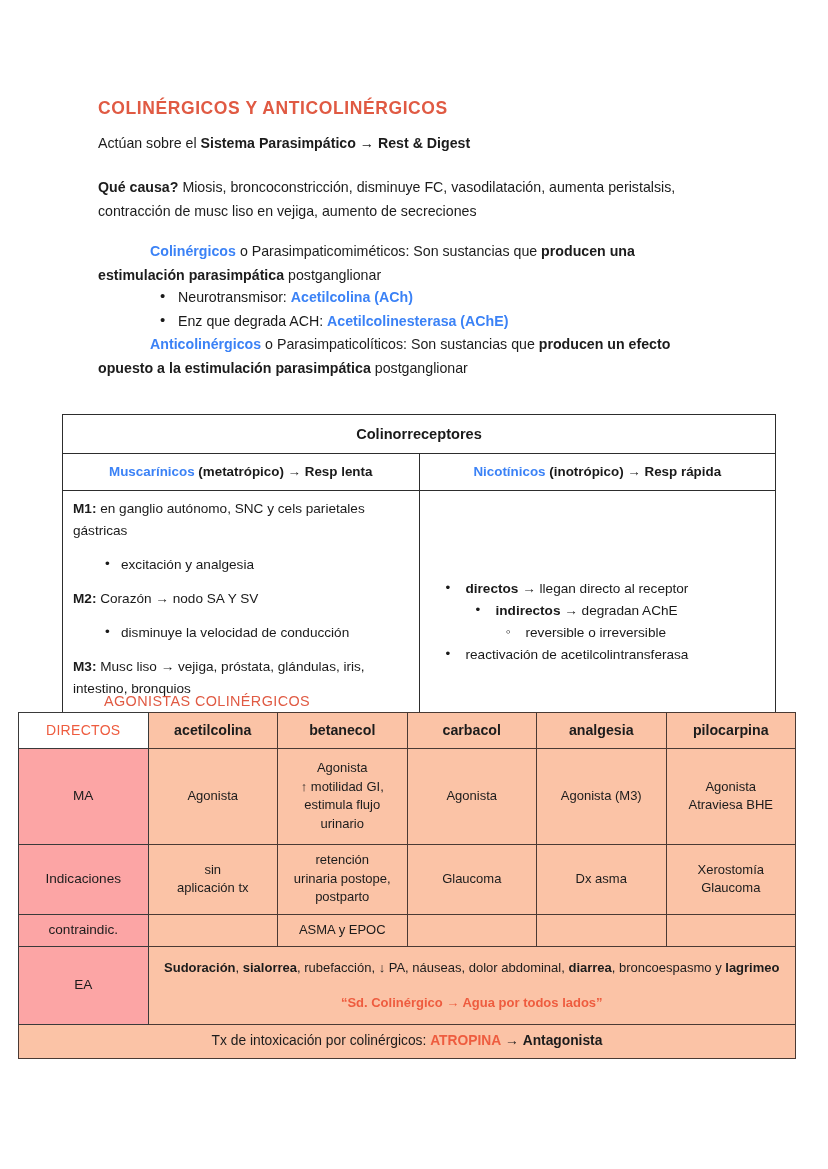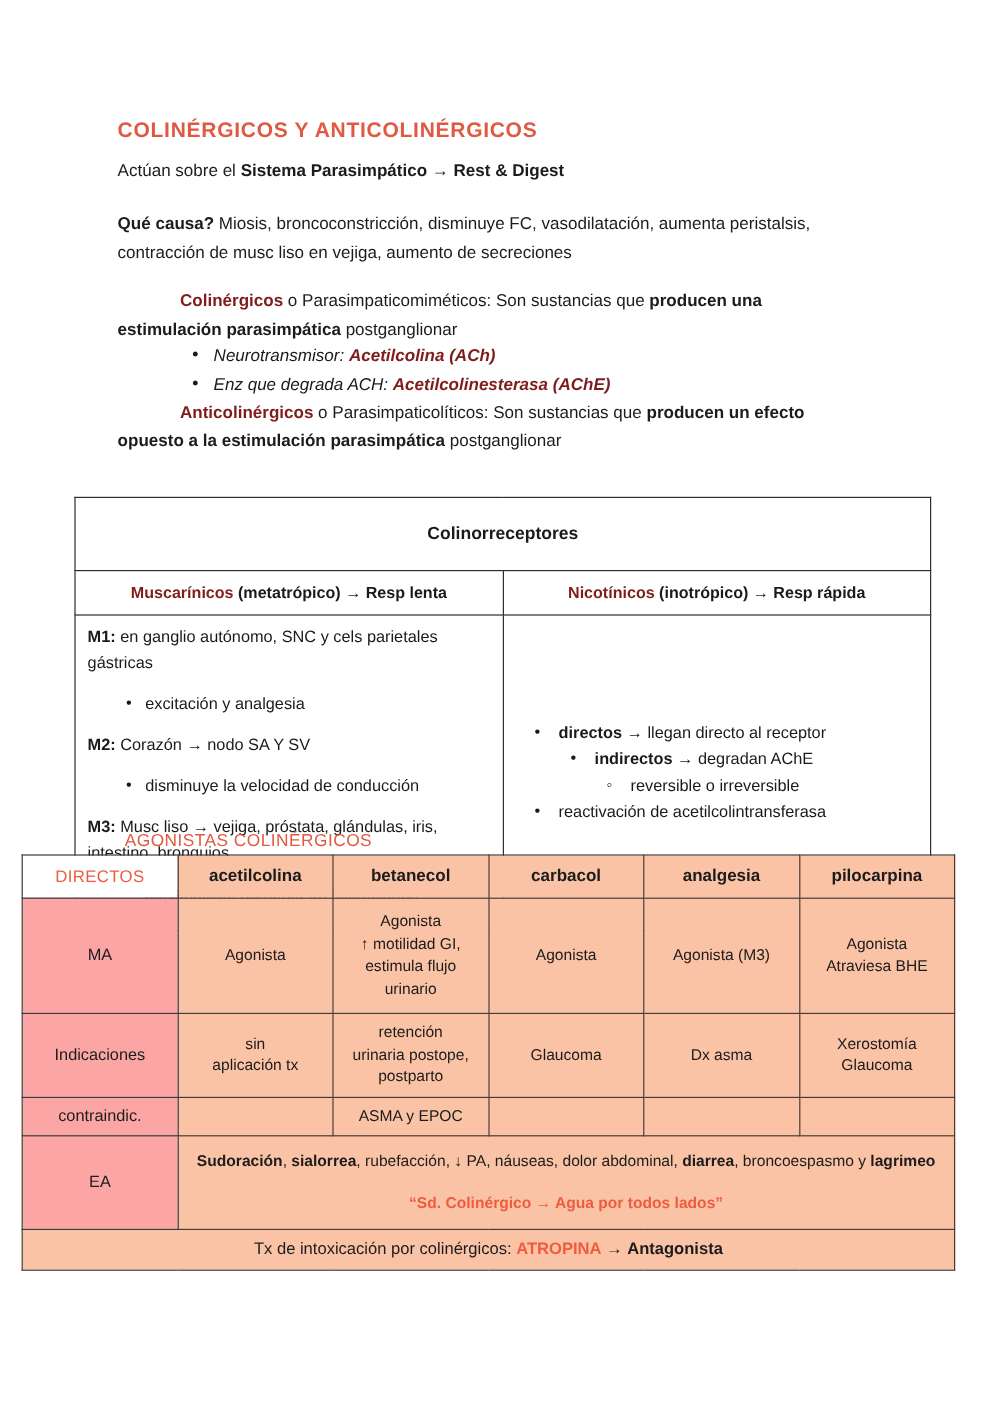--- a/index.html
+++ b/index.html
@@ -34,32 +34,31 @@
   .p-colin { left: 98px; top: 239px; width: 625px; text-indent: 52px; }
   .p-anticolin { left: 98px; top: 332px; width: 625px; text-indent: 52px; }
 
   ul.bullets {
     position: absolute;
     margin: 0;
     padding: 0 0 0 80px;
     list-style: none;
     font-size: 14.2px;
     line-height: 24px;
-    font-style: italic;
   }
   ul.bullets li { position: relative; }
   ul.bullets li::before {
     content: "\2022";
     position: absolute; left: -18px; top: -1px;
     font-size: 15px;
   }
   .ul-colin { left: 98px; top: 285px; }
 
   b, strong { font-weight: 700; }
-  .hl { color: #7f1d1d; font-weight: 700; }
+  .hl { color: #3b82f6; font-weight: 700; }
 
   
   .tbl-receptors {
     position: absolute;
     left: 62px; top: 414px;
     width: 714px;
     border-collapse: collapse;
     table-layout: fixed;
   }
   .tbl-receptors td {
@@ -67,21 +66,21 @@
     background: #ffffff;
     padding: 7px 10px;
     font-size: 13.6px;
     line-height: 22px;
     vertical-align: top;
   }
   .tbl-receptors td.hdr {
     text-align: center;
     font-weight: 700;
     font-size: 14.6px;
-    padding: 19px 10px;
+    padding: 8px 10px;
     vertical-align: middle;
   }
   .tbl-receptors td.subhdr {
     text-align: center;
     font-weight: 700;
     font-size: 13.4px;
     padding: 7px 8px;
     vertical-align: middle;
   }
   .tbl-receptors td.body-cell { height: 190px; }

